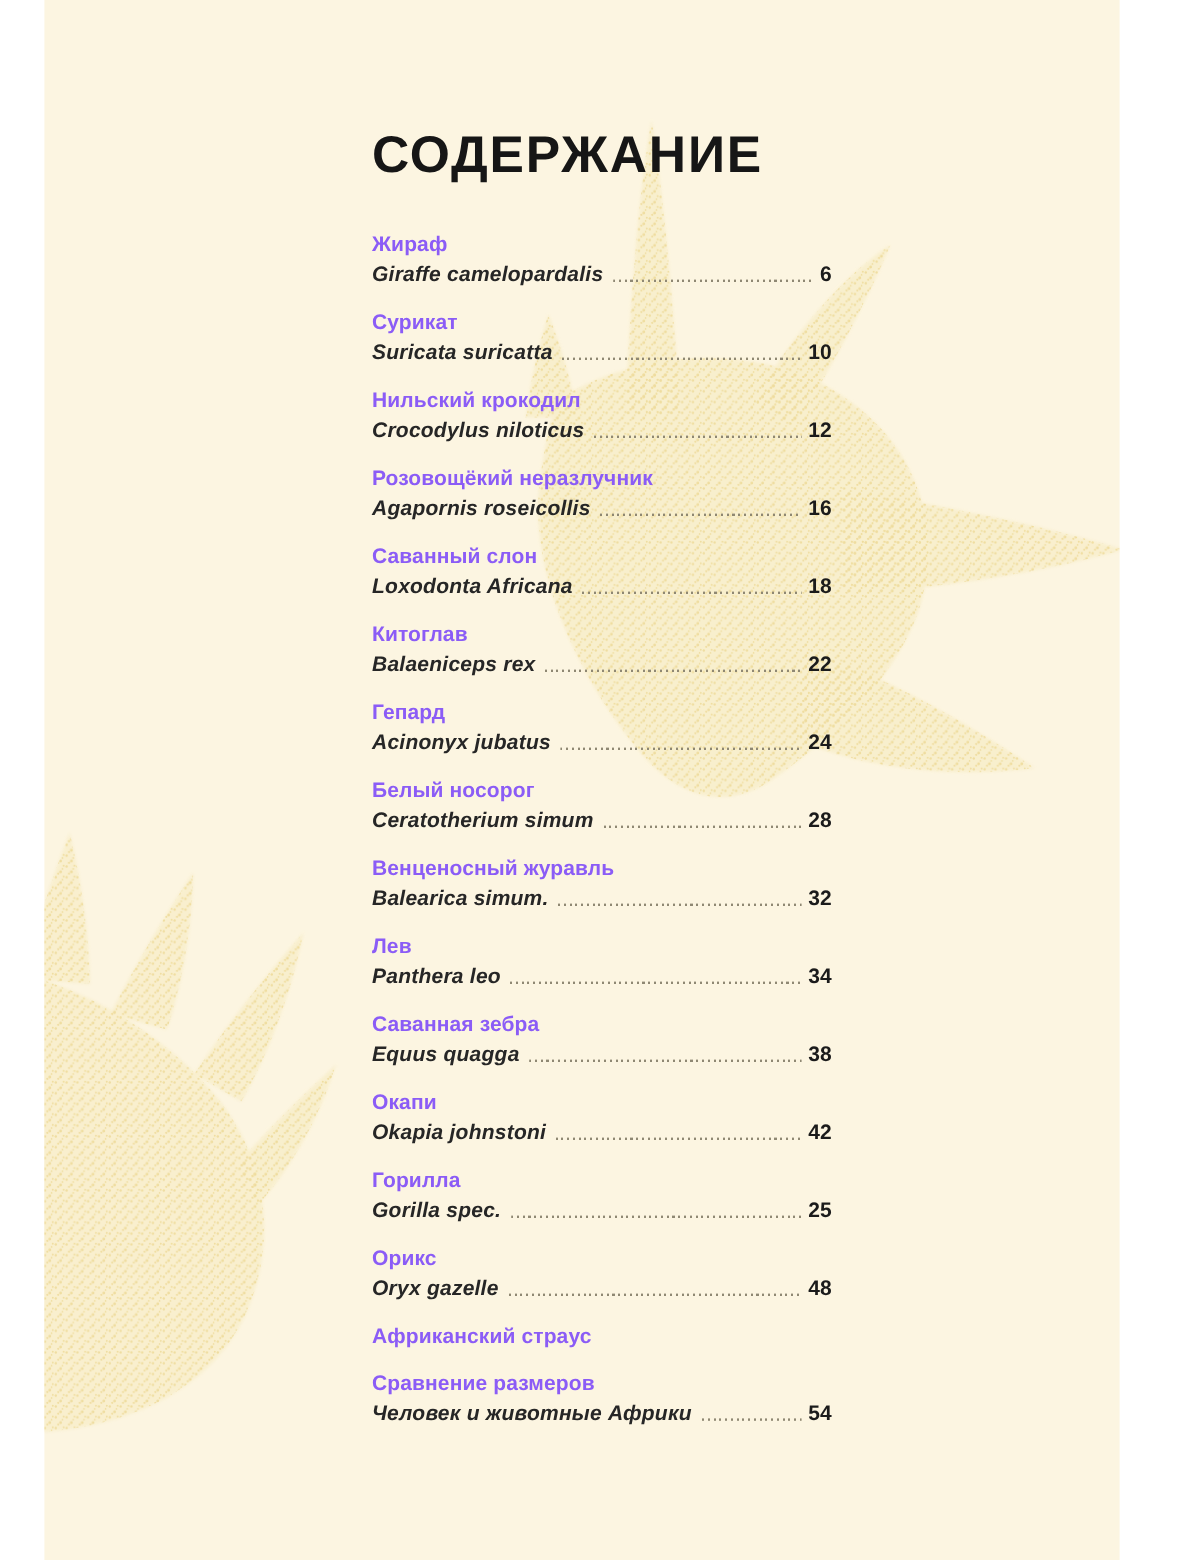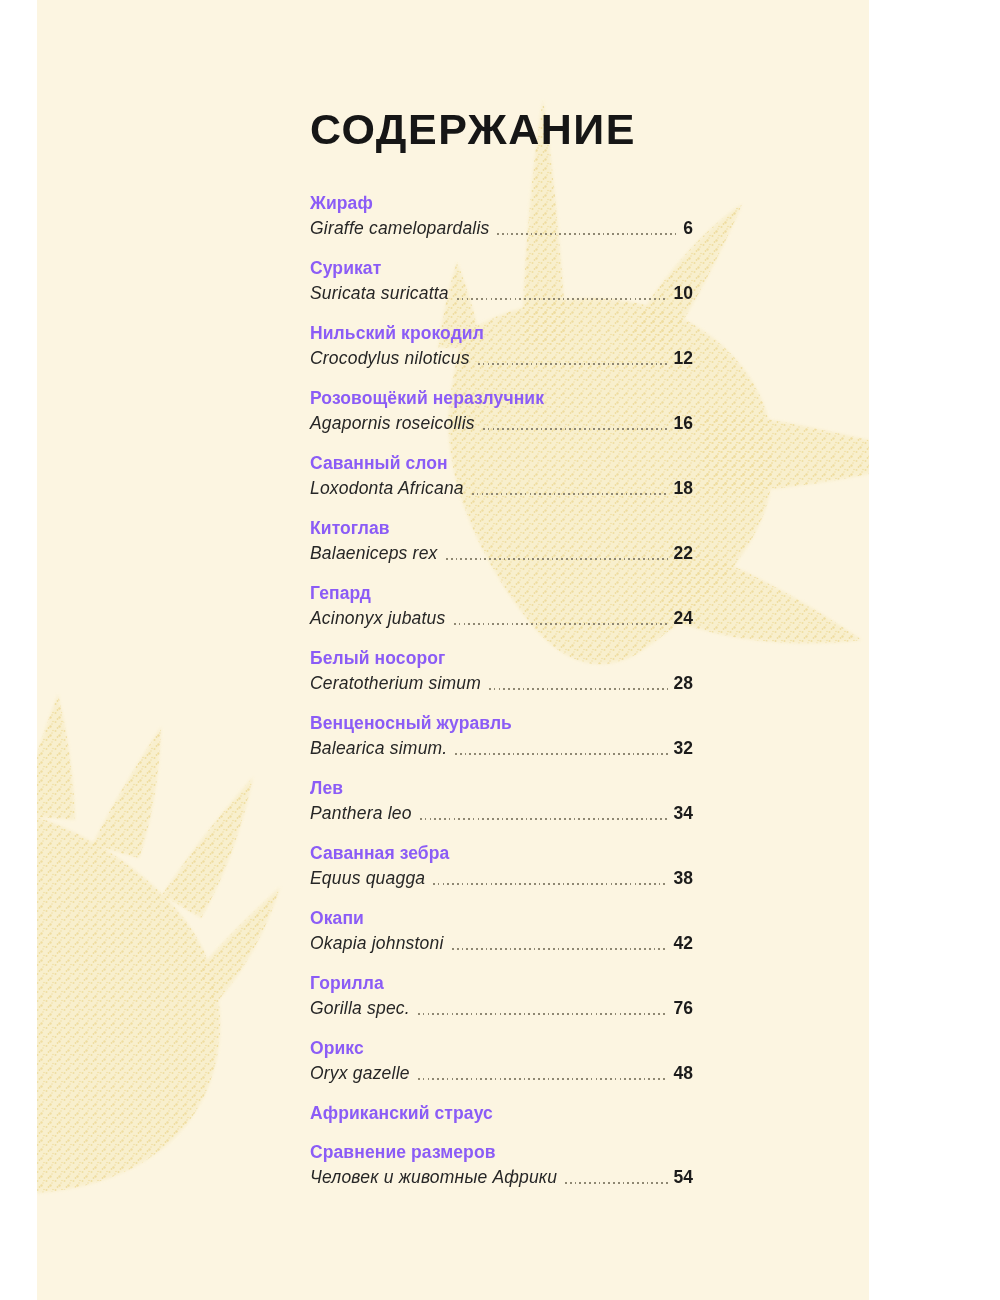--- a/index.html
+++ b/index.html
@@ -5,21 +5,21 @@
   html,body{margin:0;padding:0;}
   body{
     width:1000px;height:1300px;
     background:#ffffff;
     position:relative;
     font-family:"Liberation Sans", sans-serif;
     overflow:hidden;
   }
   .page{
     position:absolute;left:37px;top:0;
-    width:832px;height:1300px;
+    width:896px;height:1300px;
     background:#fcf5e1;
     overflow:hidden;
   }
   .watermarks{
     position:absolute;left:-37px;top:0;
     width:1000px;height:1300px;
     pointer-events:none;
   }
   .title{
     position:absolute;left:273px;top:108px;
@@ -44,21 +44,21 @@
     margin-bottom:2px;
   }
   .entry .row{
     display:flex;
     align-items:baseline;
     font-size:17.5px;
     line-height:24px;
   }
   .latin{
     font-style:italic;
-    font-weight:400;
+    font-weight:700;
     color:#262626;
     letter-spacing:.2px;
     white-space:nowrap;
   }
   .dots{
     flex:1;
     height:1.8px;
     align-self:flex-end;
     margin:0 6px 5px 8px;
     min-width:18px;
@@ -235,21 +235,21 @@
         <span class="dots"></span>
         <span class="pagenum">42</span>
       </div>
     </div>
 
     <div class="entry">
       <div class="name">Горилла</div>
       <div class="row">
         <span class="latin">Gorilla spec.</span>
         <span class="dots"></span>
-        <span class="pagenum">76</span>
+        <span class="pagenum">25</span>
       </div>
     </div>
 
     <div class="entry">
       <div class="name">Орикс</div>
       <div class="row">
         <span class="latin">Oryx gazelle</span>
         <span class="dots"></span>
         <span class="pagenum">48</span>
       </div>

